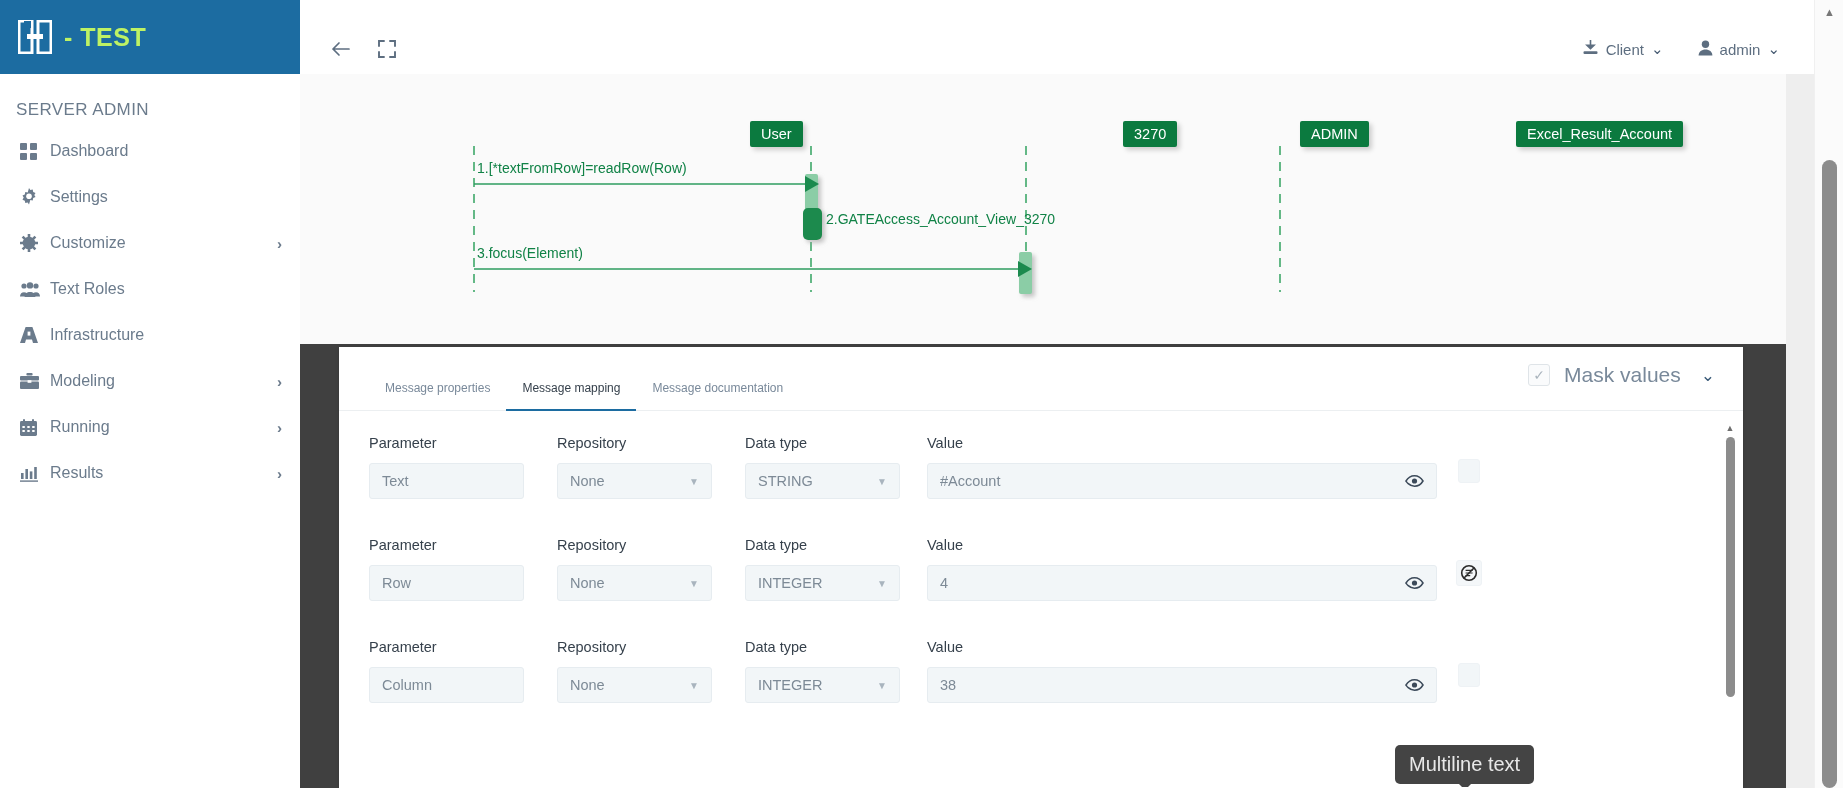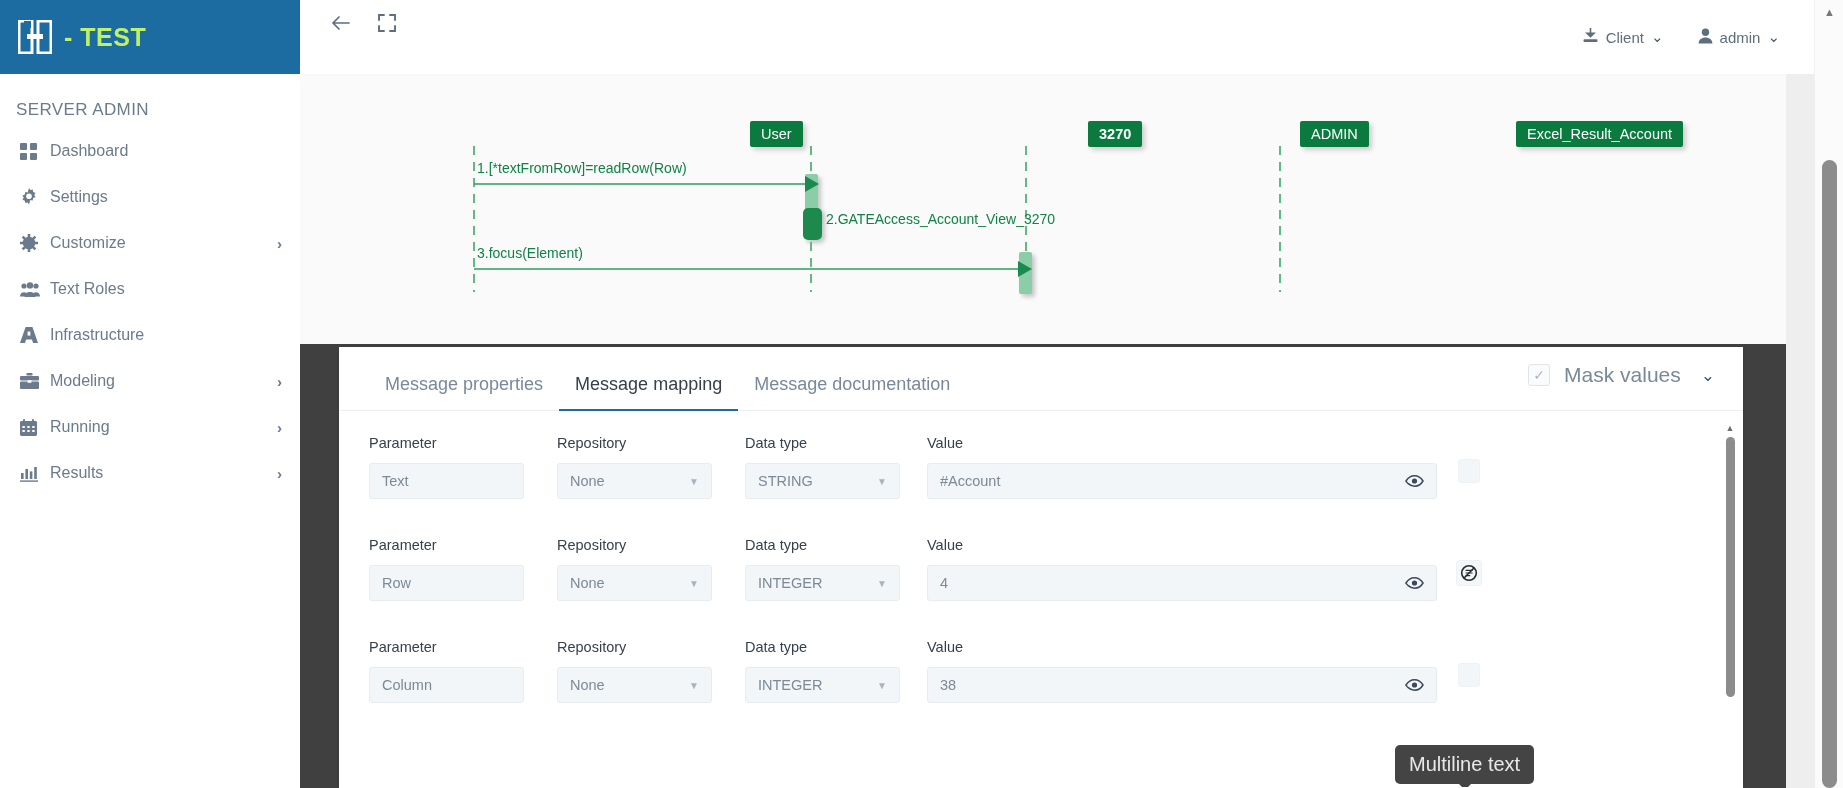--- a/index.html
+++ b/index.html
@@ -20,24 +20,24 @@
   }
   .brand-logo { width: 34px; height: 34px; position: relative; flex: 0 0 auto; }
   .brand-logo svg { display:block; }
   .brand-title {
     color: #bef264; font-size: 25px; font-weight: bold;
     letter-spacing: .5px; margin-left: 12px; white-space: nowrap;
   }
 
   
   .topbar {
-    position: absolute; left: 300px; top: 0;
+    position: absolute; left: 300px; top: 12px;
     width: 1514px; height: 74px;
     background: #ffffff;
-    display: flex; 
+    display: flex; align-items: center;
   }
   .tb-icon {
     width: 46px; height: 46px; display: flex;
     align-items: center; justify-content: center;
     color: #5d6e80; cursor: pointer;
   }
   .tb-icon:first-child { margin-left: 18px; }
   .tb-spacer { flex: 1 1 auto; }
   .tb-menu {
     display: flex; align-items: center; gap: 7px;
@@ -89,21 +89,21 @@
     width: 1404px; height: 441px;
     background: #ffffff;
     box-shadow: 0 1px 4px rgba(0,0,0,.13);
   }
   .panel-head {
     position: relative; height: 64px; display: flex; align-items: flex-end;
     border-bottom: 1px solid #eceff1;
   }
   .tabs { display: flex; align-items: flex-end; padding-left: 30px; }
   .tab {
-    font-size: 18px; color: #79899a; padding: 0 16px 14px 16px;
+    font-size: 12px; color: #79899a; padding: 0 16px 14px 16px;
     cursor: pointer; white-space: nowrap;
     border-bottom: 2px solid transparent; margin-bottom: -1px;
   }
   .tab.active { color: #36414c; border-bottom-color: #1c6ca1; }
   .head-right {
     position: absolute; right: 22px; top: 16px;
     display: flex; align-items: center; gap: 14px;
   }
   .cbox {
     width: 22px; height: 22px; border: 1px solid #dfe4e8; border-radius: 3px;
@@ -390,21 +390,21 @@
         <rect x="719" y="178" width="13" height="42" rx="2" fill="#8bcda6" filter="url(#sh)"></rect>
 
         <line x1="174" y1="110" x2="505" y2="110" stroke="#2e9c5f" stroke-width="1.6"></line>
         <polygon points="505,102 519,110 505,118" fill="#1b8a4e"></polygon>
 
         <line x1="174" y1="195" x2="718" y2="195" stroke="#2e9c5f" stroke-width="1.6"></line>
         <polygon points="718,187 732,195 718,203" fill="#1b8a4e"></polygon>
       </svg>
 
       <div class="lifeline-box" style="left:450px; top:47px;">User</div>
-      <div class="lifeline-box" style="left:788px; top:47px;font-weight:bold;">3270</div>
+      <div class="lifeline-box" style="left:823px; top:47px;">3270</div>
       <div class="lifeline-box" style="left:1000px; top:47px;">ADMIN</div>
       <div class="lifeline-box" style="left:1216px; top:47px;">Excel_Result_Account</div>
 
       <div class="msg-label" style="left:177px; top:86px;">1.[*textFromRow]=readRow(Row)</div>
       <div class="msg-label" style="left:526px; top:137px;">2.GATEAccess_Account_View_3270</div>
       <div class="msg-label" style="left:177px; top:171px;">3.focus(Element)</div>
     </div>
 
     <div class="panel">
 

